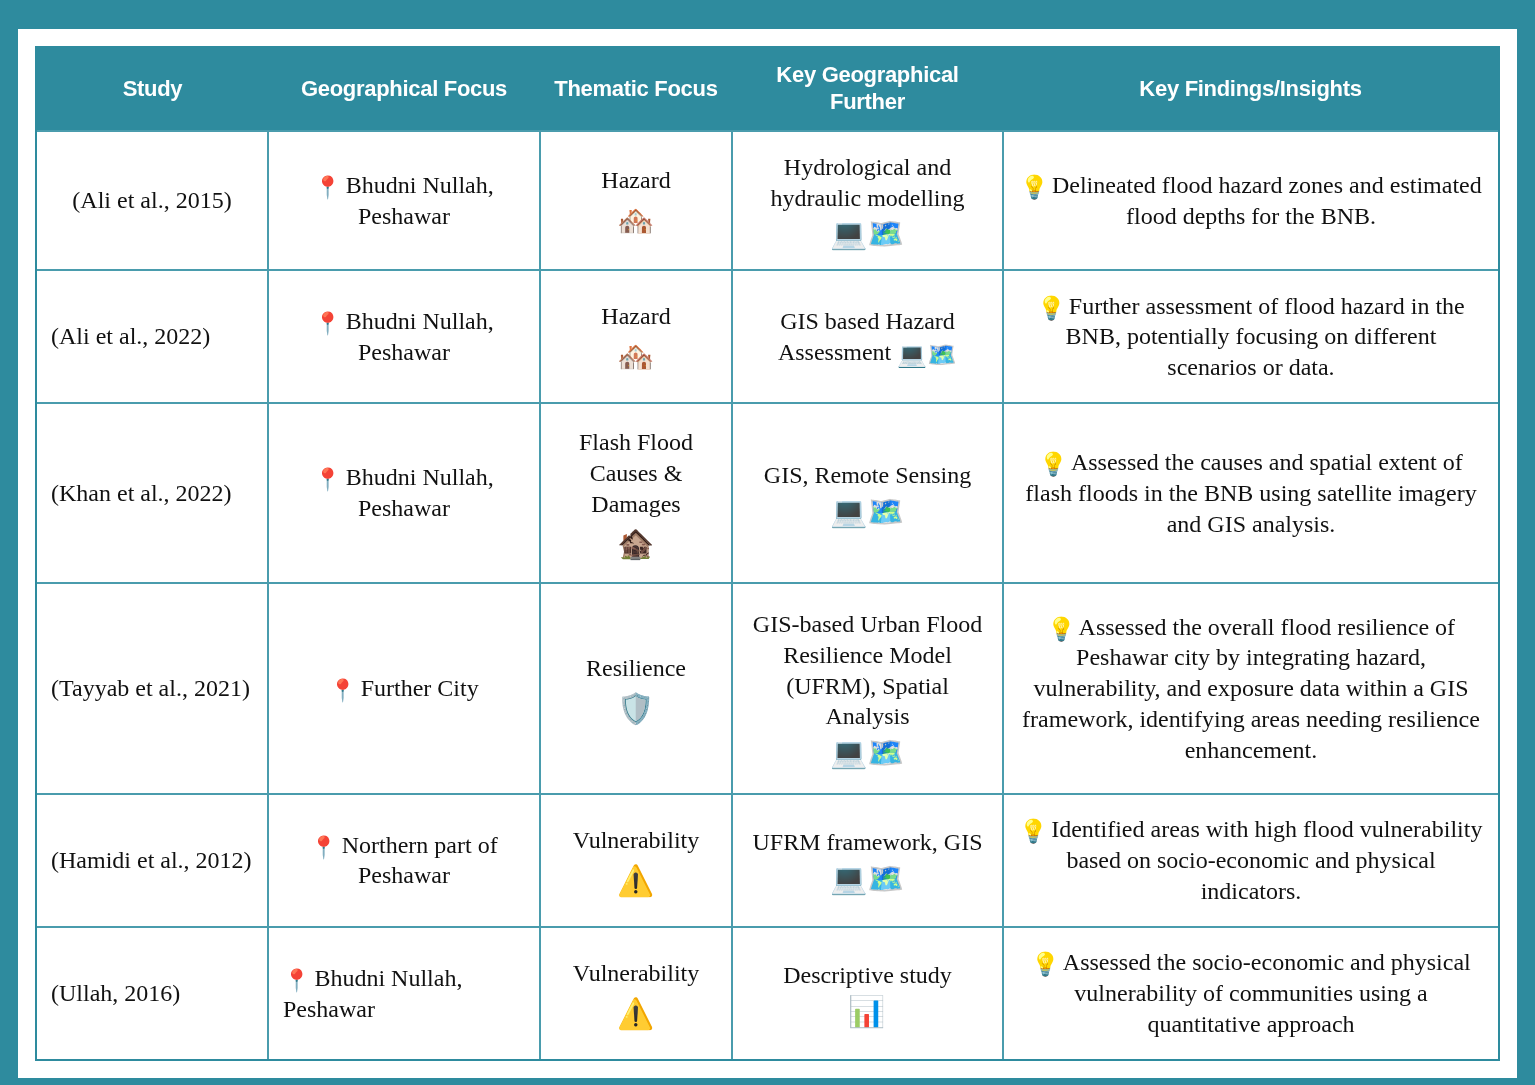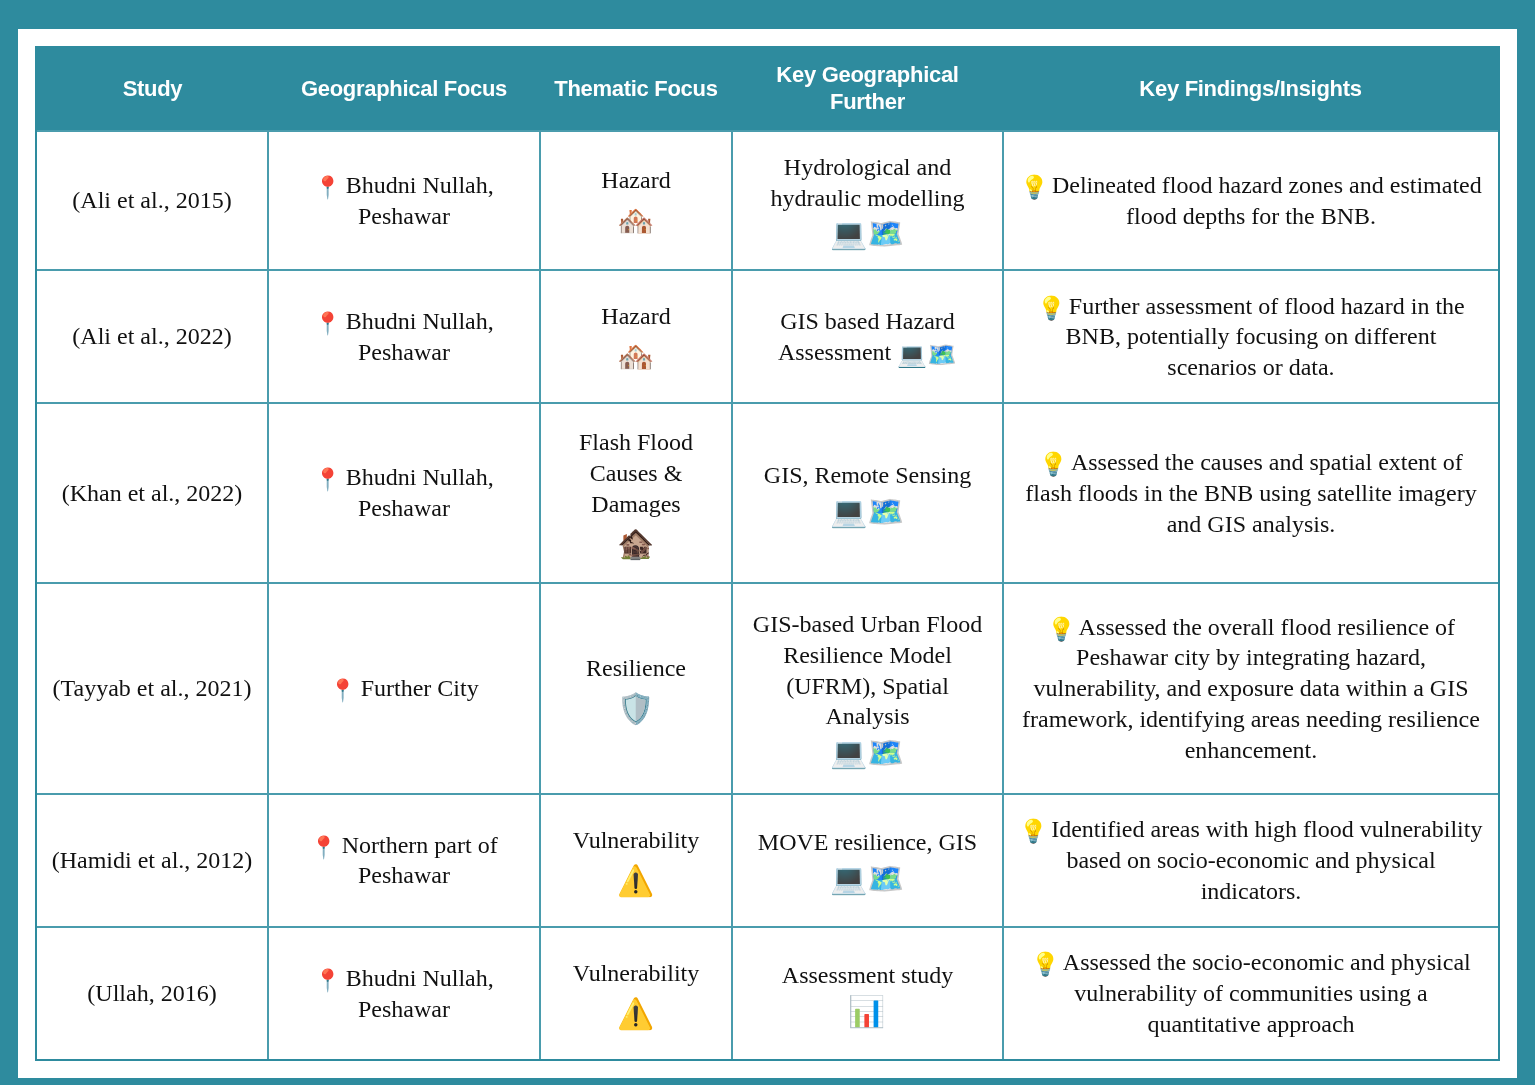--- a/index.html
+++ b/index.html
@@ -69,21 +69,21 @@
   tbody tr:last-child td  { border-bottom: none; }
 
   
   col.c-study   { width: 231px; }
   col.c-geo     { width: 272px; }
   col.c-thematic{ width: 192px; }
   col.c-method  { width: 271px; }
   col.c-findings{ width: 495px; }
 
   .cell-center { text-align: center; }
-  .cell-left   { text-align: center; }
+  .cell-left   { text-align: left; }
 
   .stack {
     display: flex;
     flex-direction: column;
     align-items: center;
     justify-content: center;
   }
   .stack .label { text-align: center; }
 
   .emoji {
@@ -206,38 +206,38 @@
             <td class="cell-left"><span class="txt">(Hamidi et al., 2012)</span></td>
             <td class="cell-center"><span class="emoji pin">📍</span><span class="txt">Northern part of Peshawar</span></td>
             <td class="cell-center">
               <div class="stack">
                 <div class="label">Vulnerability</div>
                 <div class="emoji emoji-block">⚠️</div>
               </div>
             </td>
             <td class="cell-center">
               <div class="stack">
-                <div class="label">MOVE resilience, GIS</div>
+                <div class="label">UFRM framework, GIS</div>
                 <div class="emoji emoji-block" style="margin-top: 6px;">💻🗺️</div>
               </div>
             </td>
             <td class="cell-center"><span class="emoji bulb">💡</span><span class="txt">Identified areas with high flood vulnerability based on socio-economic and physical indicators.</span></td>
           </tr>
           <tr>
             <td class="cell-left"><span class="txt">(Ullah, 2016)</span></td>
             <td class="cell-left"><span class="emoji pin">📍</span><span class="txt">Bhudni Nullah, Peshawar</span></td>
             <td class="cell-center">
               <div class="stack">
                 <div class="label">Vulnerability</div>
                 <div class="emoji emoji-block">⚠️</div>
               </div>
             </td>
             <td class="cell-center">
               <div class="stack">
-                <div class="label">Assessment study</div>
+                <div class="label">Descriptive study</div>
                 <div class="emoji emoji-block" style="margin-top: 6px;">📊</div>
               </div>
             </td>
             <td class="cell-center"><span class="emoji bulb">💡</span><span class="txt">Assessed the socio-economic and physical vulnerability of communities using a quantitative approach</span></td>
           </tr>
         </tbody>
     </table>
   </div>
 </div>
 

